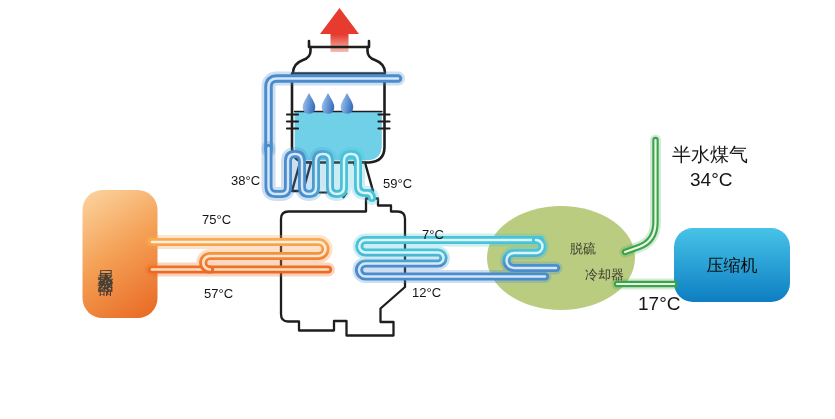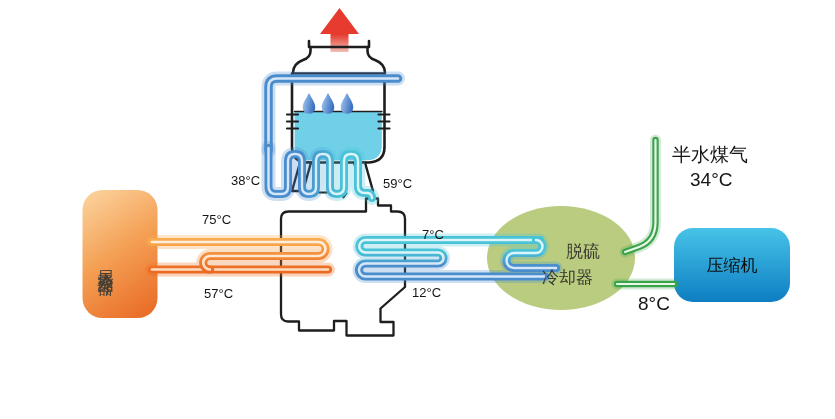--- a/index.html
+++ b/index.html
@@ -1,28 +1,28 @@
 <!DOCTYPE html>
 <html><head>
 <meta charset="utf-8">
 <style>
   html,body{margin:0;padding:0;background:#fff;}
   #stage{position:relative;width:835px;height:419px;background:#fff;overflow:hidden;
          font-family:"Liberation Sans","DejaVu Sans",sans-serif;}
   #stage svg{position:absolute;left:0;top:0;}
   .lbl{position:absolute;font-size:13px;color:#151515;white-space:nowrap;line-height:1.15;}
   .lbl.big{font-size:19px;}
-  .node-lbl{position:absolute;color:#3a382f;font-size:17px;white-space:nowrap;}
+  .node-lbl{position:absolute;color:#3a382f;font-size:13px;white-space:nowrap;}
   #urea-label{left:88px;top:207px;width:36px;height:112px;writing-mode:vertical-rl;
               text-orientation:upright;font-size:16.5px;letter-spacing:2.5px;line-height:36px;
               color:#453f35;text-align:center;}
   #comp-label{left:674px;top:228px;width:116px;height:74px;display:flex;align-items:center;
               justify-content:center;font-size:17px;color:#0c0c0c;border-radius:25px;}
   #desulf-l1{left:550px;top:240px;width:66px;text-align:center;}
-  #desulf-l2{left:542px;top:266px;width:82px;text-align:left;}
+  #desulf-l2{left:542px;top:266px;width:82px;text-align:right;}
 </style>
 </head>
 <body>
 
 <div id="stage">
 <svg width="835" height="419" viewBox="0 0 835 419">
   <defs>
     <linearGradient id="gradRed" x1="0" y1="8" x2="0" y2="52" gradientUnits="userSpaceOnUse">
       <stop offset="0" stop-color="#e63b2e"></stop>
       <stop offset="0.6" stop-color="#e63b2e"></stop>
@@ -152,19 +152,19 @@
 </svg>
 
 <div class="lbl" style="left:231px;top:174px">38°C</div>
 <div class="lbl" style="left:383px;top:177px">59°C</div>
 <div class="lbl" style="left:202px;top:213px">75°C</div>
 <div class="lbl" style="left:204px;top:287px">57°C</div>
 <div class="lbl" style="left:422px;top:228px">7°C</div>
 <div class="lbl" style="left:412px;top:286px">12°C</div>
 <div class="lbl big" style="left:672px;top:144px">半水煤气</div>
 <div class="lbl big" style="left:690px;top:169px">34°C</div>
-<div class="lbl big" style="left:638px;top:293px">8°C</div>
+<div class="lbl big" style="left:638px;top:293px">17°C</div>
 
 <div class="node-lbl" id="urea-label">尿素冷却器</div>
 <div class="node-lbl" id="desulf-l1">脱硫</div>
 <div class="node-lbl" id="desulf-l2">冷却器</div>
 <div class="node-lbl" id="comp-label">压缩机</div>
 </div>
 
 </body></html>

